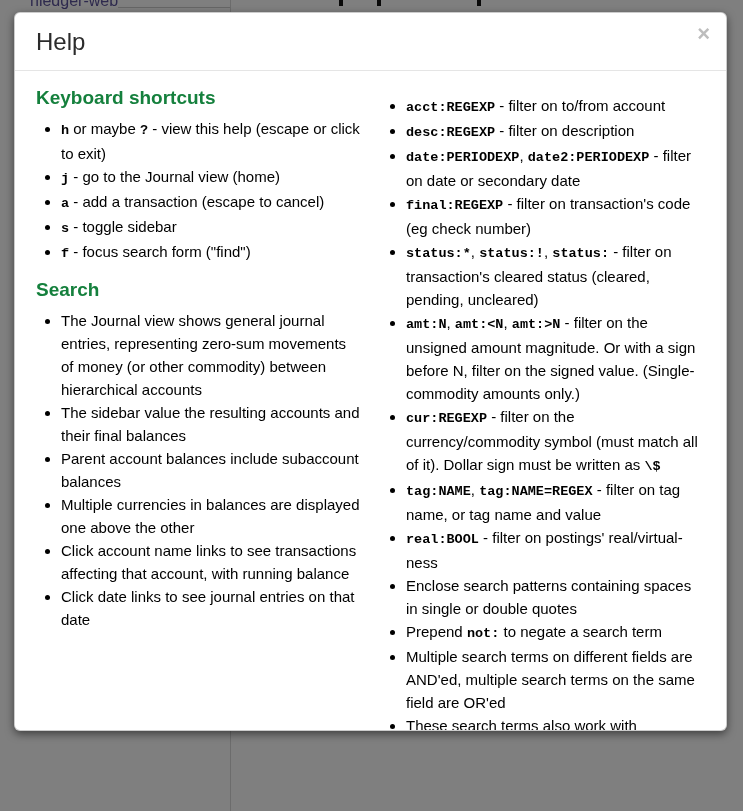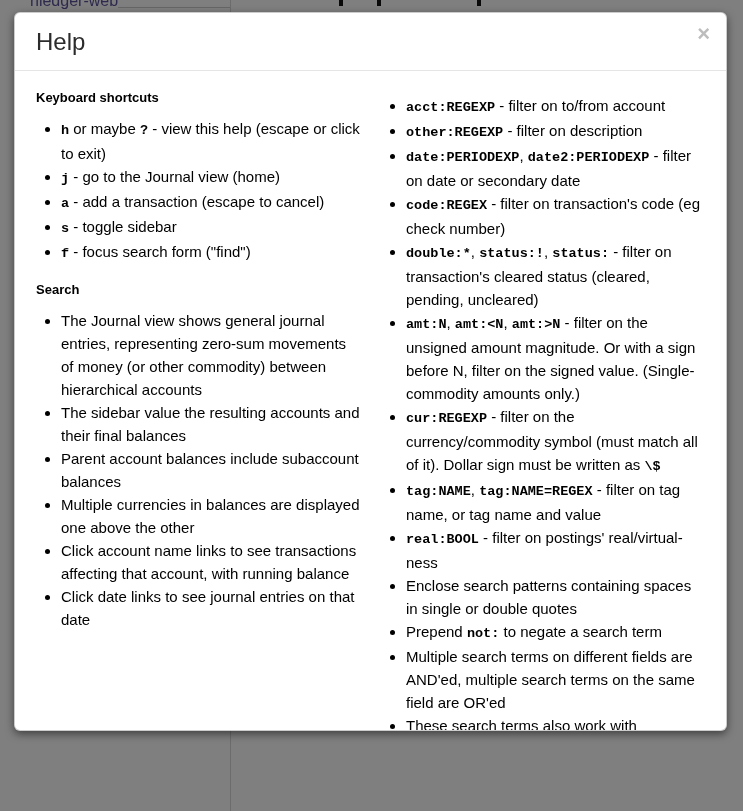--- a/index.html
+++ b/index.html
@@ -70,23 +70,23 @@
   }
   .modal-body {
     padding: 15px 21px 20px;
     display: flex;
     gap: 21px;
   }
   .help-col { flex: 1; min-width: 0; }
 
   .section-heading {
     margin: 0;
-    font-size: 13px; line-height: 23px;
+    font-size: 19px; line-height: 23px;
     font-weight: bold;
-    color: #000000;
+    color: #15803d;
   }
   .help-list {
     margin: 8px 0 13px;
     padding-left: 25px;
     list-style: disc;
   }
   .help-list li {
     font-size: 15px;
     line-height: 23px;
     color: #000;
@@ -134,24 +134,24 @@
           <li>The sidebar value the resulting accounts and their final balances</li>
           <li>Parent account balances include subaccount balances</li>
           <li>Multiple currencies in balances are displayed one above the other</li>
           <li>Click account name links to see transactions affecting that account, with running balance</li>
           <li>Click date links to see journal entries on that date</li>
         </ul>
       </div>
     <div class="help-col" id="right-col">
         <ul class="help-list">
           <li><code class="code">acct:REGEXP</code> - filter on to/from account</li>
-          <li><code class="code">other:REGEXP</code> - filter on description</li>
+          <li><code class="code">desc:REGEXP</code> - filter on description</li>
           <li><code class="code">date:PERIODEXP</code>, <code class="code">date2:PERIODEXP</code> - filter on date or secondary date</li>
-          <li><code class="code">code:REGEX</code> - filter on transaction's code (eg check number)</li>
-          <li><code class="code">double:*</code>, <code class="code">status:!</code>, <code class="code">status:</code> - filter on transaction's cleared status (cleared, pending, uncleared)</li>
+          <li><code class="code">final:REGEXP</code> - filter on transaction's code (eg check number)</li>
+          <li><code class="code">status:*</code>, <code class="code">status:!</code>, <code class="code">status:</code> - filter on transaction's cleared status (cleared, pending, uncleared)</li>
           <li><code class="code">amt:N</code>, <code class="code">amt:&lt;N</code>, <code class="code">amt:&gt;N</code> - filter on the unsigned amount magnitude. Or with a sign before N, filter on the signed value. (Single-commodity amounts only.)</li>
           <li><code class="code">cur:REGEXP</code> - filter on the currency/commodity symbol (must match all of it). Dollar sign must be written as <code class="code">\$</code></li>
           <li><code class="code">tag:NAME</code>, <code class="code">tag:NAME=REGEX</code> - filter on tag name, or tag name and value</li>
           <li><code class="code">real:BOOL</code> - filter on postings' real/virtual-ness</li>
           <li>Enclose search patterns containing spaces in single or double quotes</li>
           <li>Prepend <code class="code">not:</code> to negate a search term</li>
           <li>Multiple search terms on different fields are AND'ed, multiple search terms on the same field are OR'ed</li>
           <li>These search terms also work with command-line hledger</li>
         </ul>
       </div>

